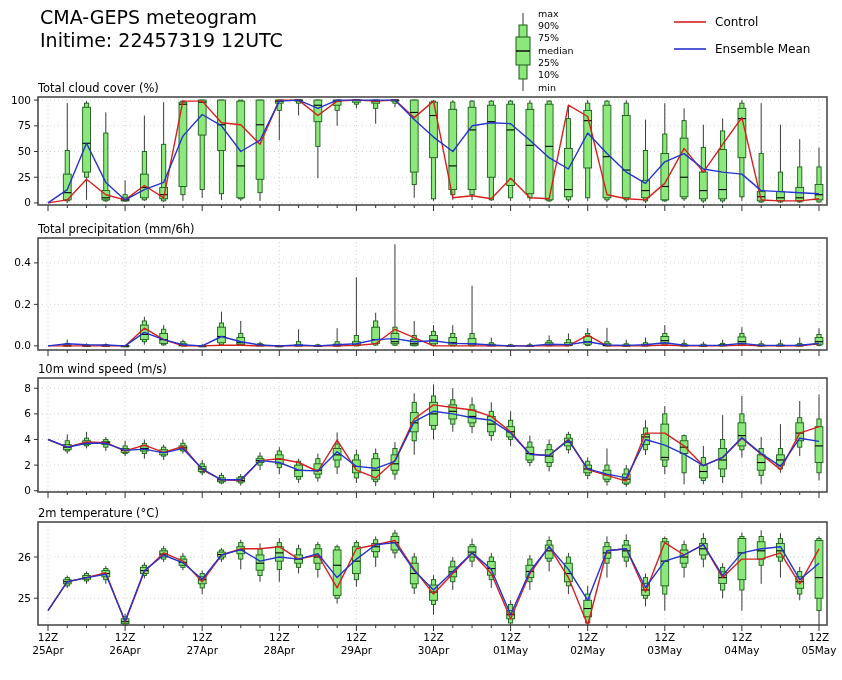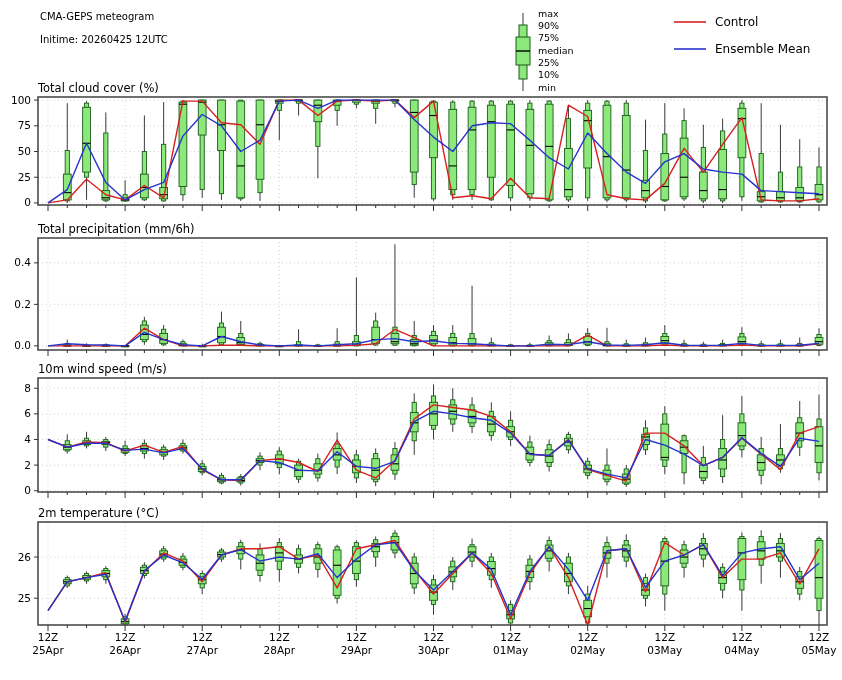--- a/index.html
+++ b/index.html
@@ -1,18 +1,18 @@
 <!DOCTYPE html>
 <html><head>
 <meta charset="utf-8">
 <style>
   html,body{margin:0;padding:0;background:#ffffff;}
   .page{position:relative;width:842px;height:680px;background:#ffffff;overflow:hidden;
         font-family:"DejaVu Sans",sans-serif;color:#000;}
-  .hdr{position:absolute;left:40px;top:6px;font-size:10px;line-height:22.5px;}
+  .hdr{position:absolute;left:40px;top:6px;font-size:19px;line-height:22.5px;}
   .hdr div{white-space:nowrap;}
   .legend-glyph{position:absolute;left:496px;top:6px;}
   .legend-lines{position:absolute;left:660px;top:8px;}
   svg text{font-family:"DejaVu Sans",sans-serif;}
   #chart{position:absolute;left:0;top:0;}
 </style>
 </head>
 <body>
 
 <div class="page">
@@ -954,21 +954,21 @@
       <text x="664.8" y="641" text-anchor="middle" font-size="10.5" fill="#000">12Z</text>
       <text x="664.8" y="654" text-anchor="middle" font-size="10.5" fill="#000">03May</text>
       <text x="741.9" y="641" text-anchor="middle" font-size="10.5" fill="#000">12Z</text>
       <text x="741.9" y="654" text-anchor="middle" font-size="10.5" fill="#000">04May</text>
       <text x="819" y="641" text-anchor="middle" font-size="10.5" fill="#000">12Z</text>
       <text x="819" y="654" text-anchor="middle" font-size="10.5" fill="#000">05May</text>
     </svg>
 
   <div class="hdr">
     <div>CMA-GEPS meteogram</div>
-    <div>Initime: 20260425 12UTC</div>
+    <div>Initime: 22457319 12UTC</div>
   </div>
 
   <div class="legend-glyph">
     <svg width="140" height="92" viewBox="0 0 140 92">
       <line x1="27" y1="7" x2="27" y2="85" stroke="#3a3a3a" stroke-width="1"></line>
       <rect x="23" y="19" width="8" height="54" stroke="#1a5c1a" stroke-width="1" fill="#8ce87a"></rect>
       <rect x="20" y="31" width="14" height="28" stroke="#1a5c1a" stroke-width="1" fill="#8ce87a"></rect>
       <line x1="20" y1="45" x2="34" y2="45" stroke="#000" stroke-width="1.4"></line>
       <text x="42" y="11" font-size="9.5">max</text>
       <text x="42" y="23" font-size="9.5">90%</text>

